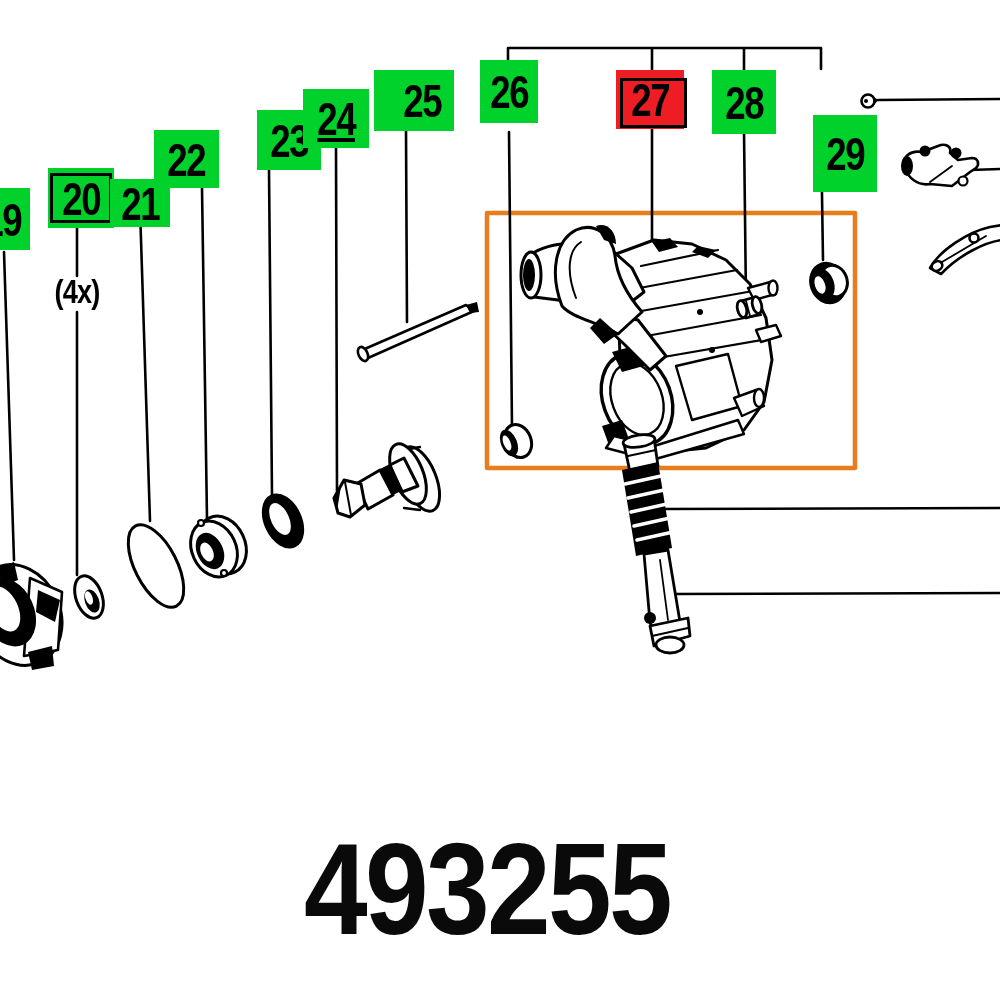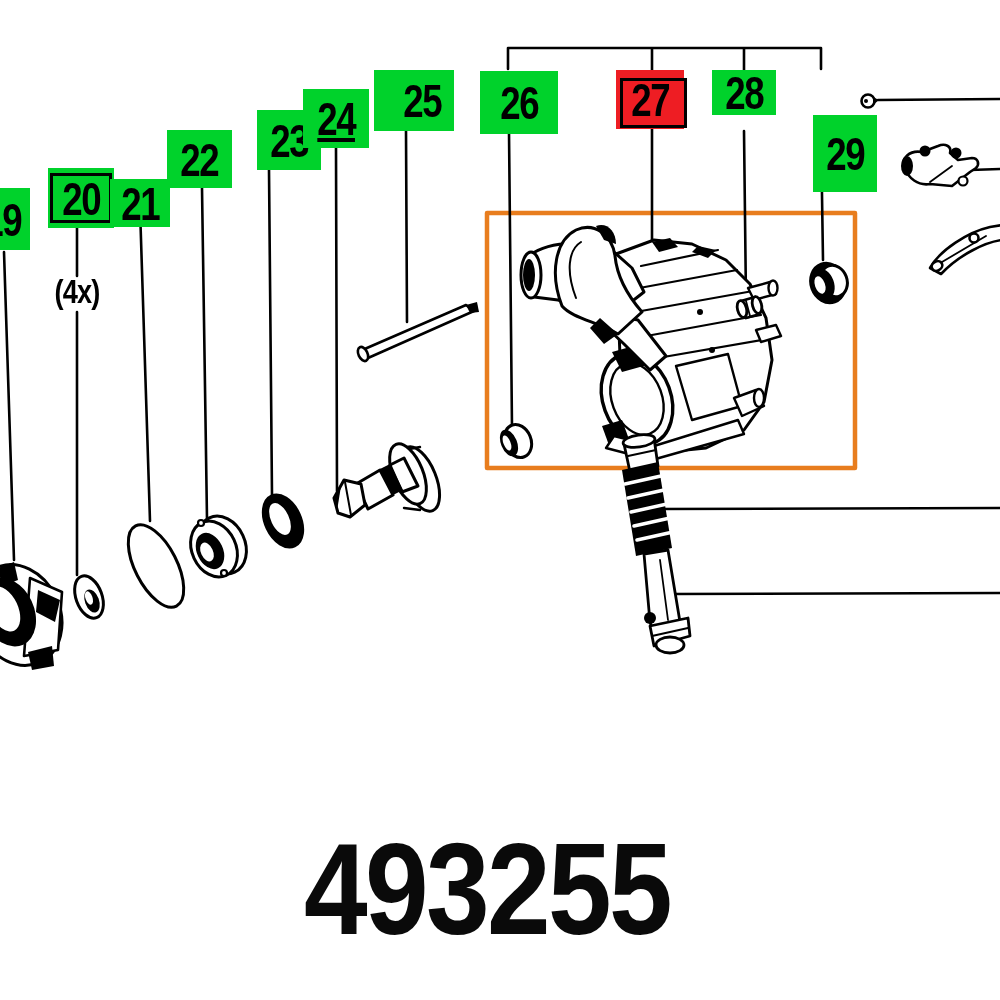--- a/index.html
+++ b/index.html
@@ -209,46 +209,46 @@
 
   <div class="callout" style="left:48px;top:168px;width:66px;height:60px;">
     <span class="inner-border" style="left:2px;right:2px;top:5px;bottom:5px;"></span>
     <span class="num">20</span>
   </div>
 
   <div class="callout" style="left:110px;top:148px;width:60px;height:48px;margin-top:31px;">
     <span class="num">21</span>
   </div>
 
-  <div class="callout" style="left:167px;top:130px;width:65px;height:58px;text-align:right;">
+  <div class="callout" style="left:154px;top:130px;width:65px;height:58px;text-align:right;">
     <span class="num">22</span>
   </div>
 
   <div class="callout" style="left:237px;top:110px;width:64px;height:60px;margin-left:20px;">
     <span class="num">23</span>
   </div>
 
   <div class="callout" style="left:303px;top:89px;width:66px;height:59px;text-decoration:underline;">
     <span class="num">24</span>
   </div>
 
   <div class="callout" style="left:374px;top:70px;width:64px;height:61px;padding-left:16px;">
     <span class="num">25</span>
   </div>
 
-  <div class="callout" style="left:480px;top:71px;width:78px;height:63px;">
+  <div class="callout" style="left:480px;top:60px;width:58px;height:63px;">
     <span class="num">26</span>
   </div>
 
   <div class="callout red" style="left:616px;top:70px;width:68px;height:59px;">
     <span class="inner-border" style="left:4px;right:-3px;top:8px;bottom:1px;"></span>
     <span class="num">27</span>
   </div>
 
-  <div class="callout" style="left:712px;top:70px;width:64px;height:45px;">
+  <div class="callout" style="left:712px;top:70px;width:64px;height:64px;">
     <span class="num">28</span>
   </div>
 
   <div class="callout" style="left:813px;top:69px;width:64px;height:77px;margin-top:46px;">
     <span class="num">29</span>
   </div>
 
   <div class="qty-note" style="left:45px;top:272px;width:64px;text-align:center;">(4x)</div>
 
   <div class="part-number">493255</div>

